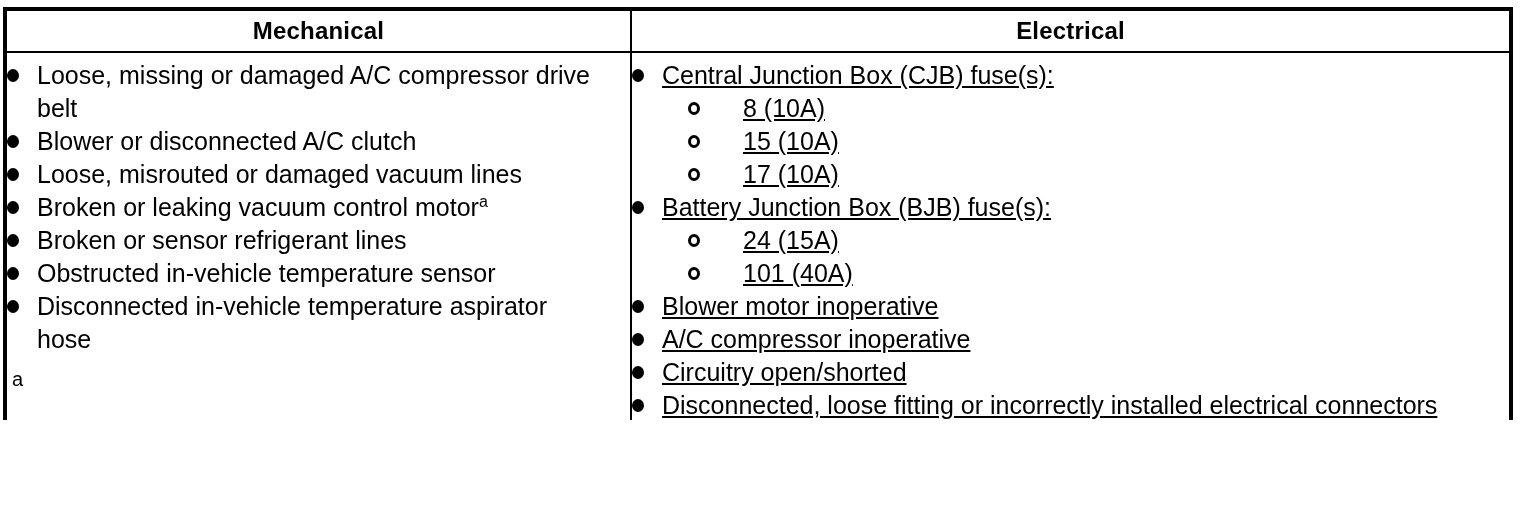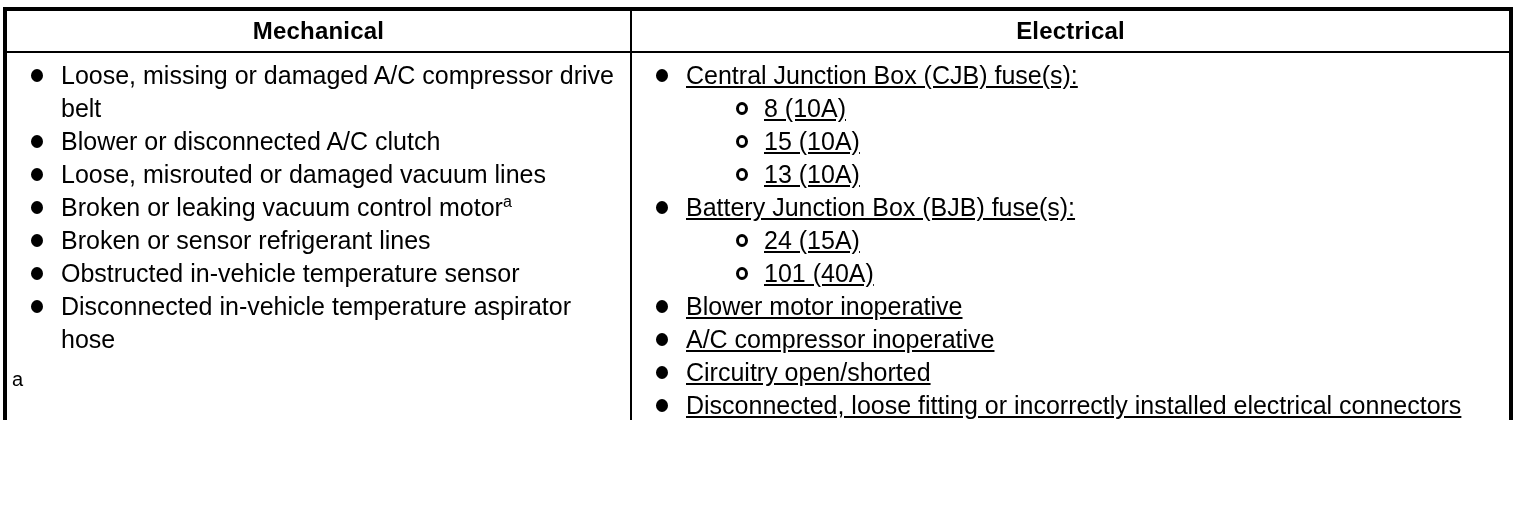--- a/index.html
+++ b/index.html
@@ -48,29 +48,28 @@
   .cell.bod {
     position: relative;
     padding-top: 6px;
   }
   .list { width: 100%; }
   .li {
     display: flex;
     align-items: flex-start;
     font-size: 25px;
     line-height: 33px;
-    padding-left: 24px;
   }
   .li .marker {
     flex: 0 0 30px;
     height: 33px;
     display: flex;
     align-items: center;
   }
-  .li.sub { padding-left: 104px; }
+  .li.sub { padding-left: 56px; gap: 27px; }
   .li.sub .marker { flex: 0 0 28px; }
   .dot {
     width: 12px;
     height: 13px;
     background: #000000;
     border-radius: 50%;
   }
   .ring {
     width: 12px;
     height: 13px;
@@ -183,21 +182,21 @@
         <div class="li sub">
           <span class="marker">
               <i class="ring"></i>
             </span>
           <span class="txt">15 (10A)</span>
         </div>
         <div class="li sub">
           <span class="marker">
               <i class="ring"></i>
             </span>
-          <span class="txt">13 (10A)</span>
+          <span class="txt">17 (10A)</span>
         </div>
 
         <div class="li">
           <span class="marker">
               <i class="dot"></i>
             </span>
           <span class="txt">Battery Junction Box (BJB) fuse(s):</span>
         </div>
         <div class="li sub">
           <span class="marker">

